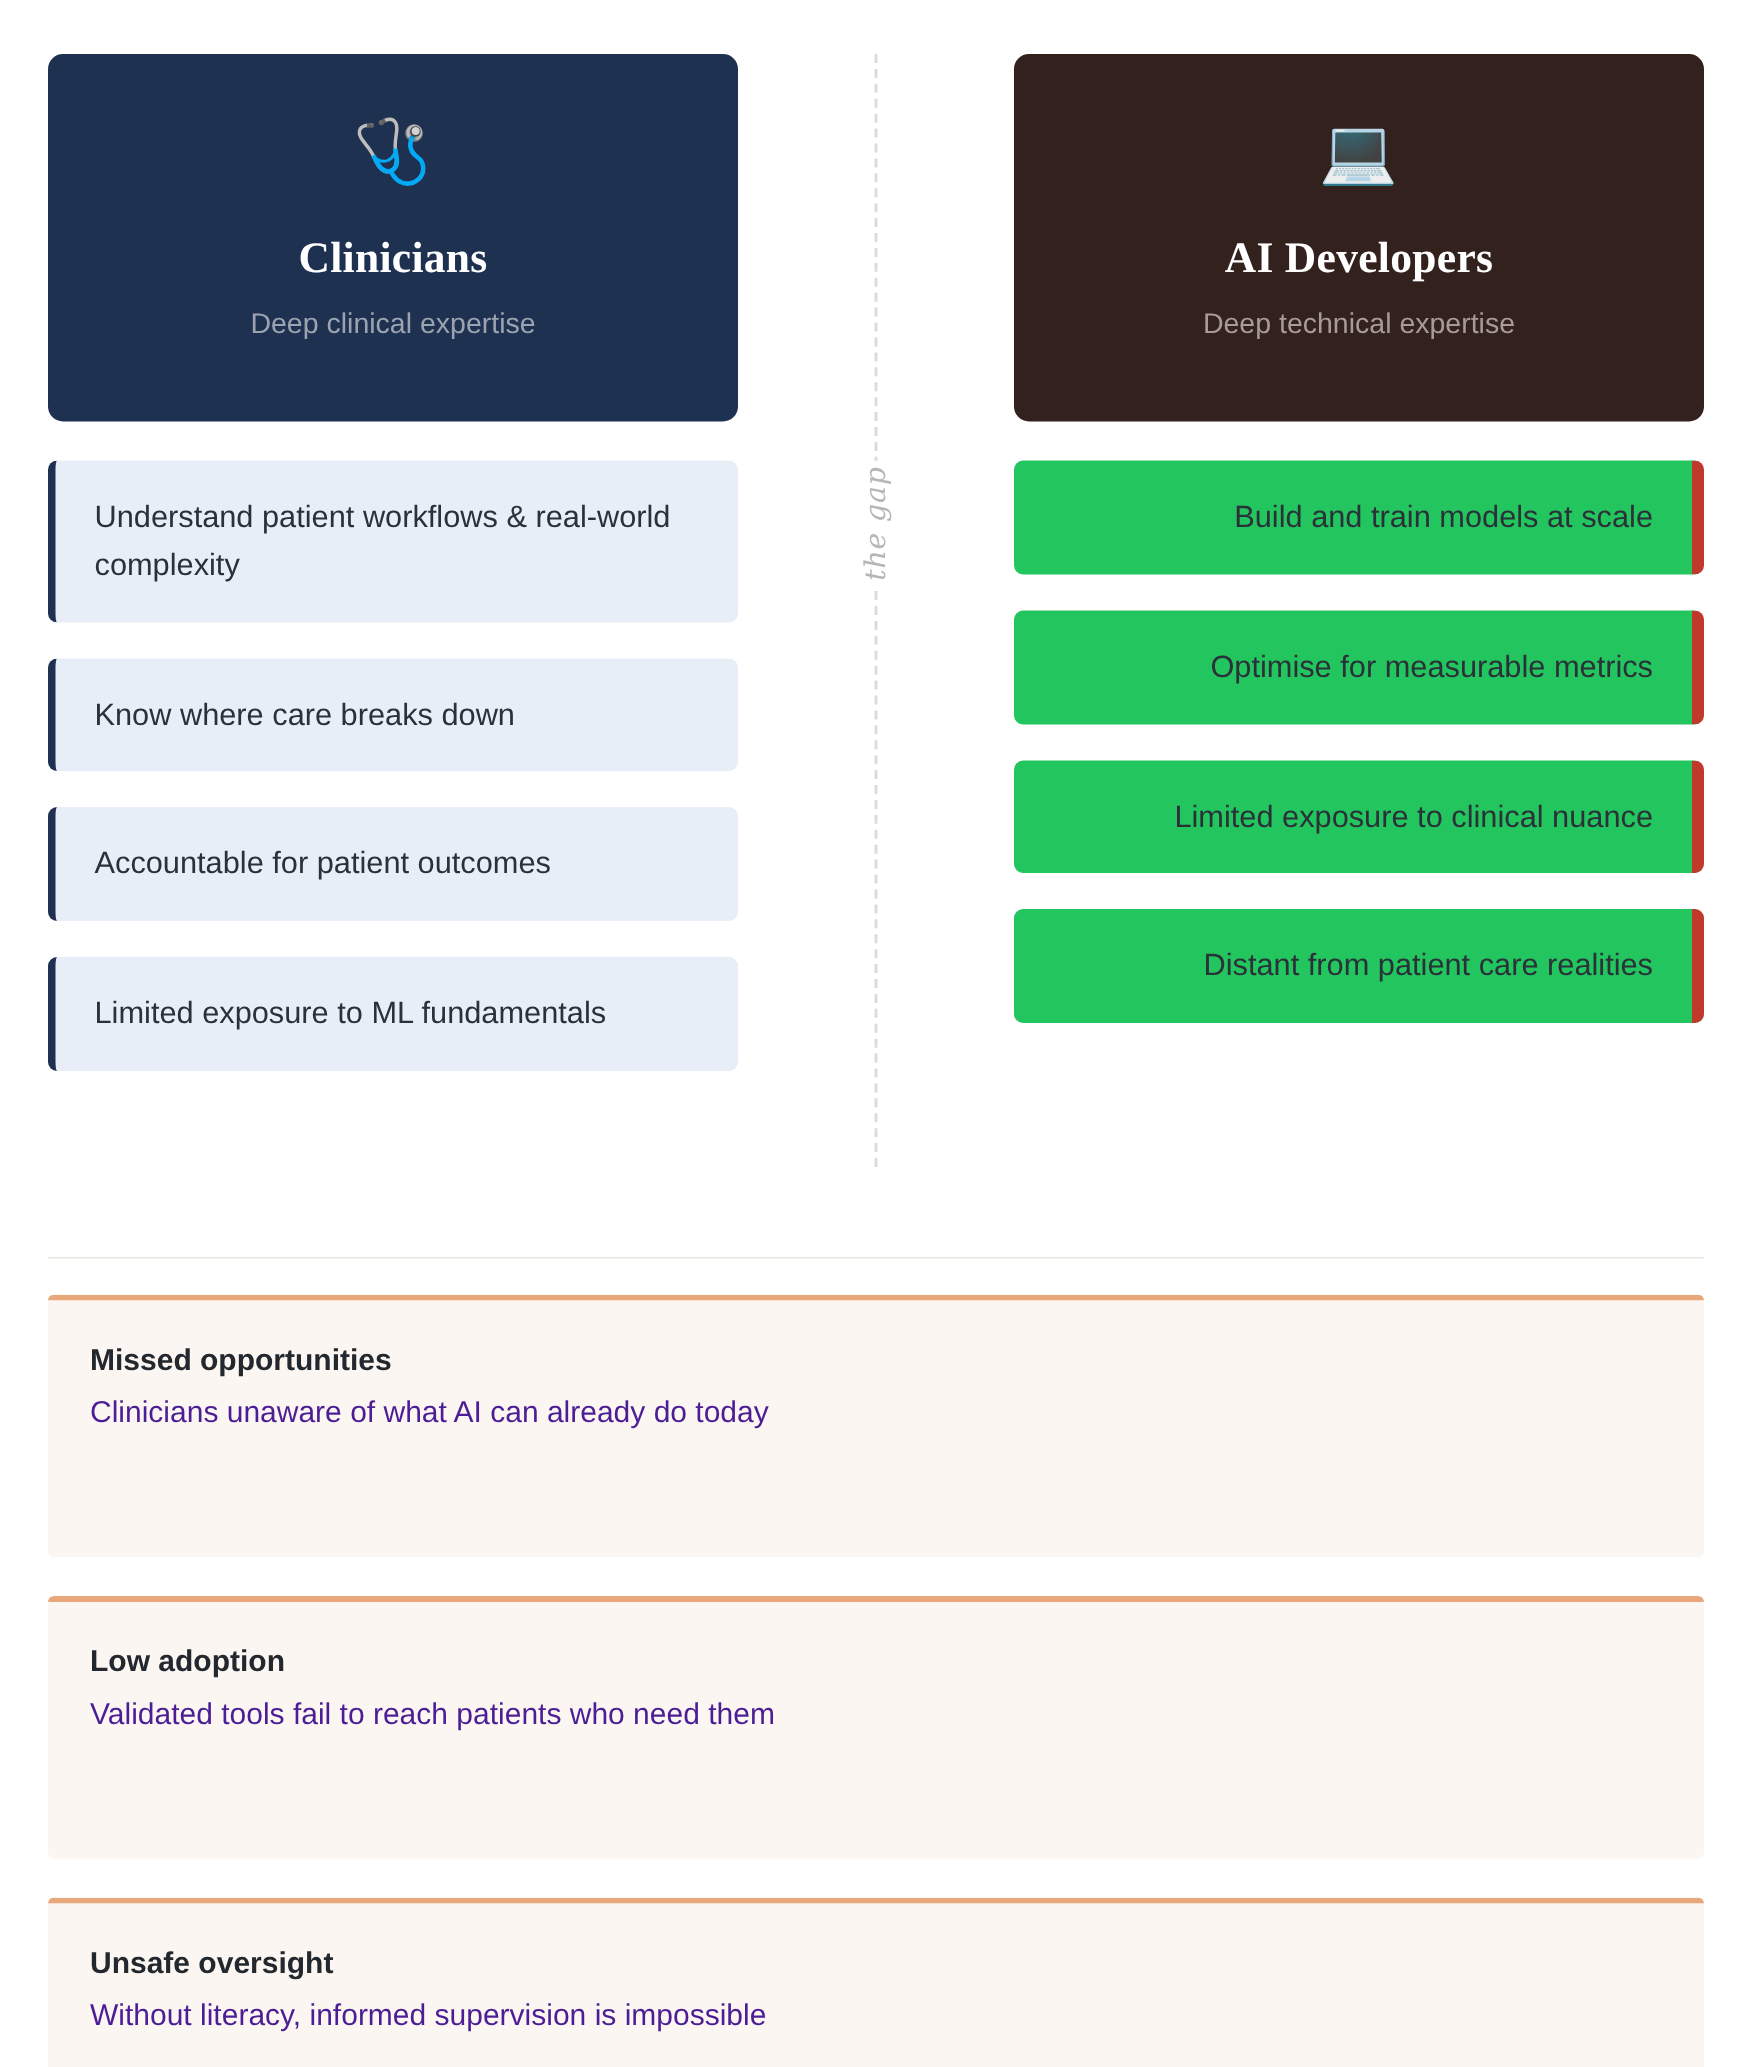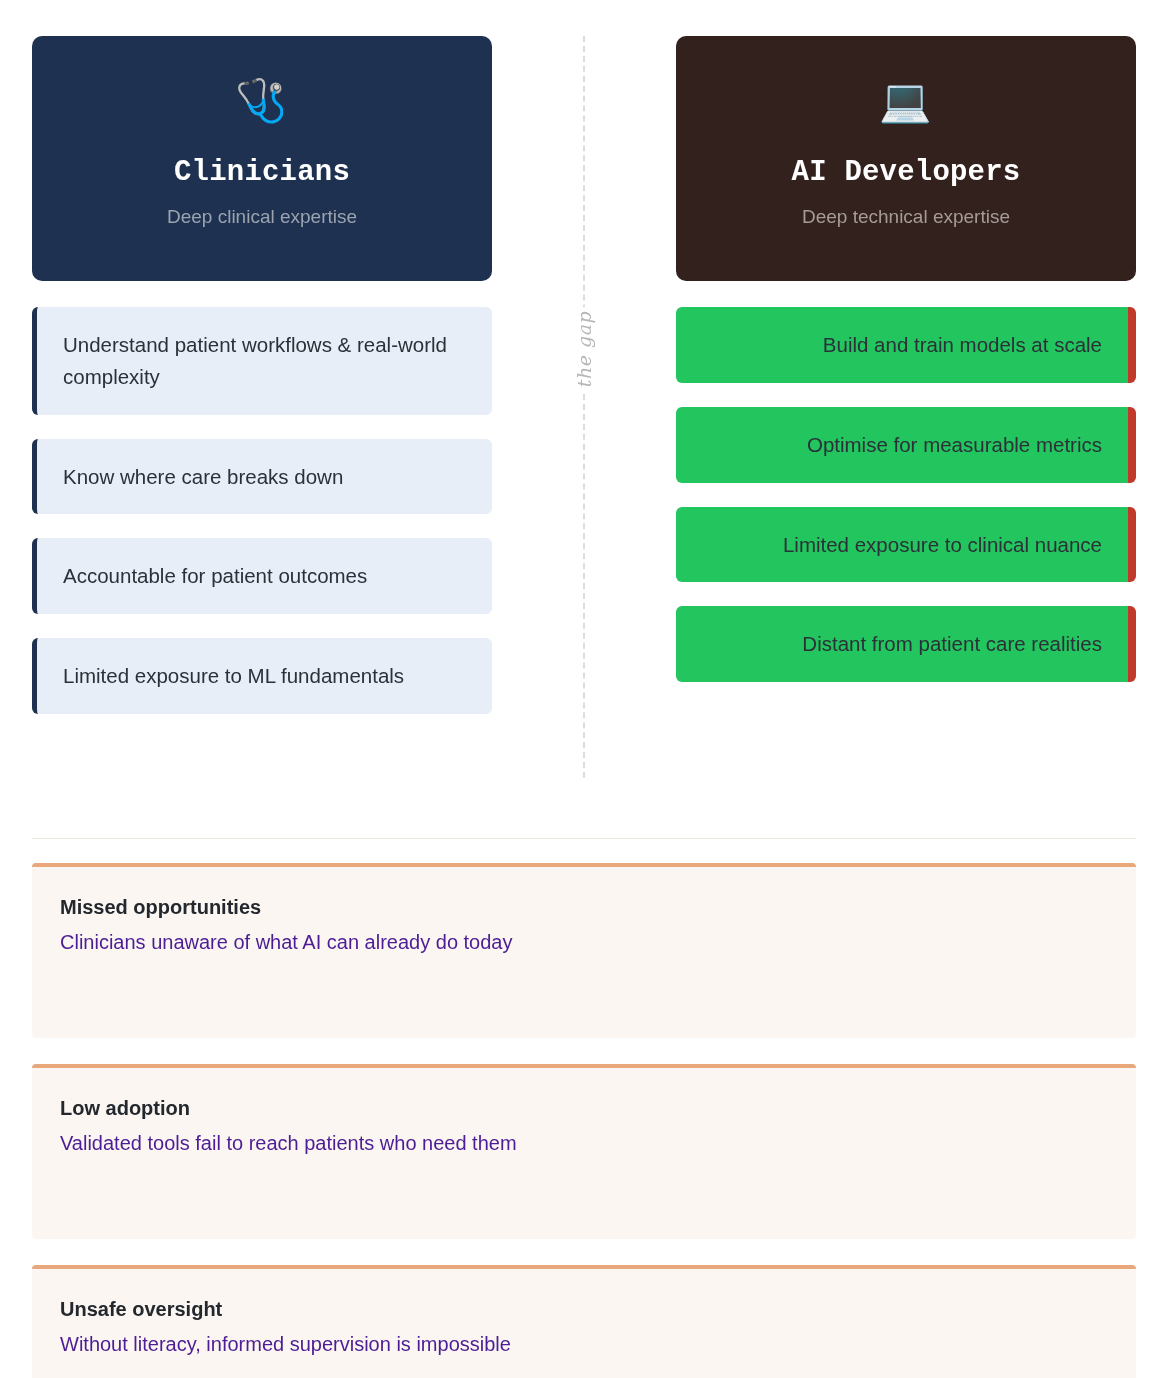--- a/index.html
+++ b/index.html
@@ -83,21 +83,21 @@
 
   .head-emoji {
     font-size: 42px;
     line-height: 1;
     height: 52px;
     display: block;
   }
 
   .head-title {
     margin-top: 24px;
-    font-family: Liberation Mono, monospace;
+    font-family: Liberation Serif, serif;
     font-weight: bold;
     font-size: 29px;
     line-height: 1.15;
     color: #ffffff;
     letter-spacing: 0.2px;
   }
 
   .head-sub {
     margin-top: 16px;
     font-size: 19px;

